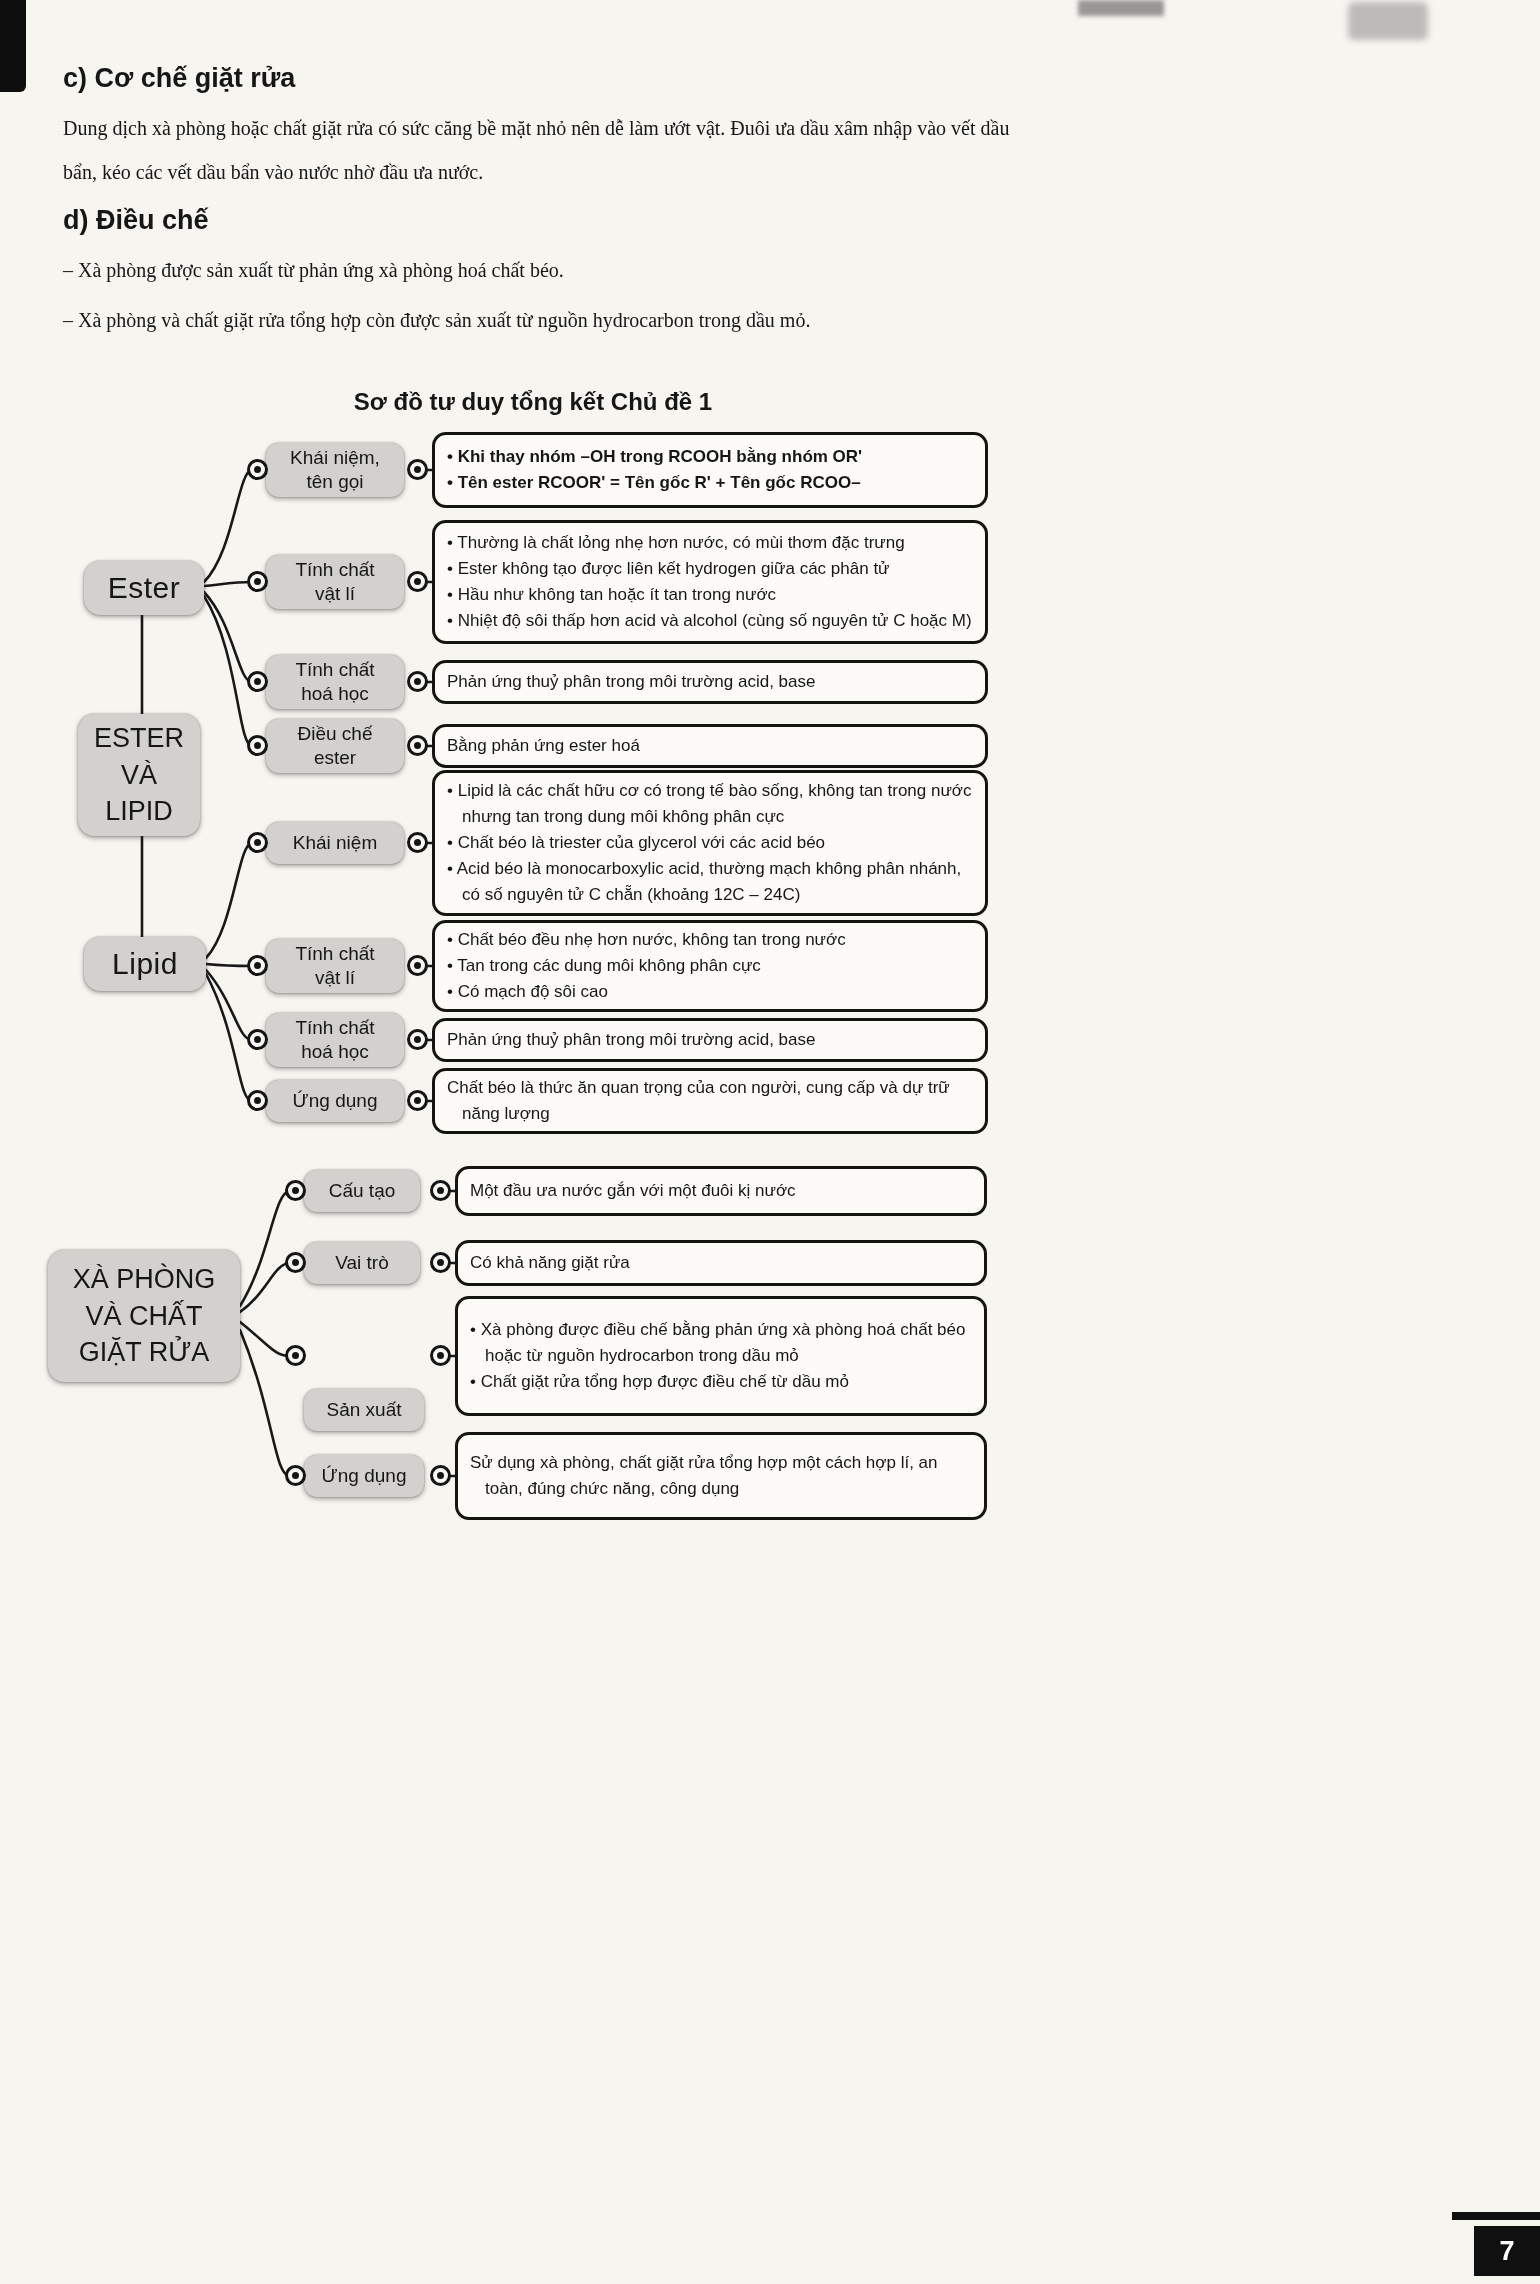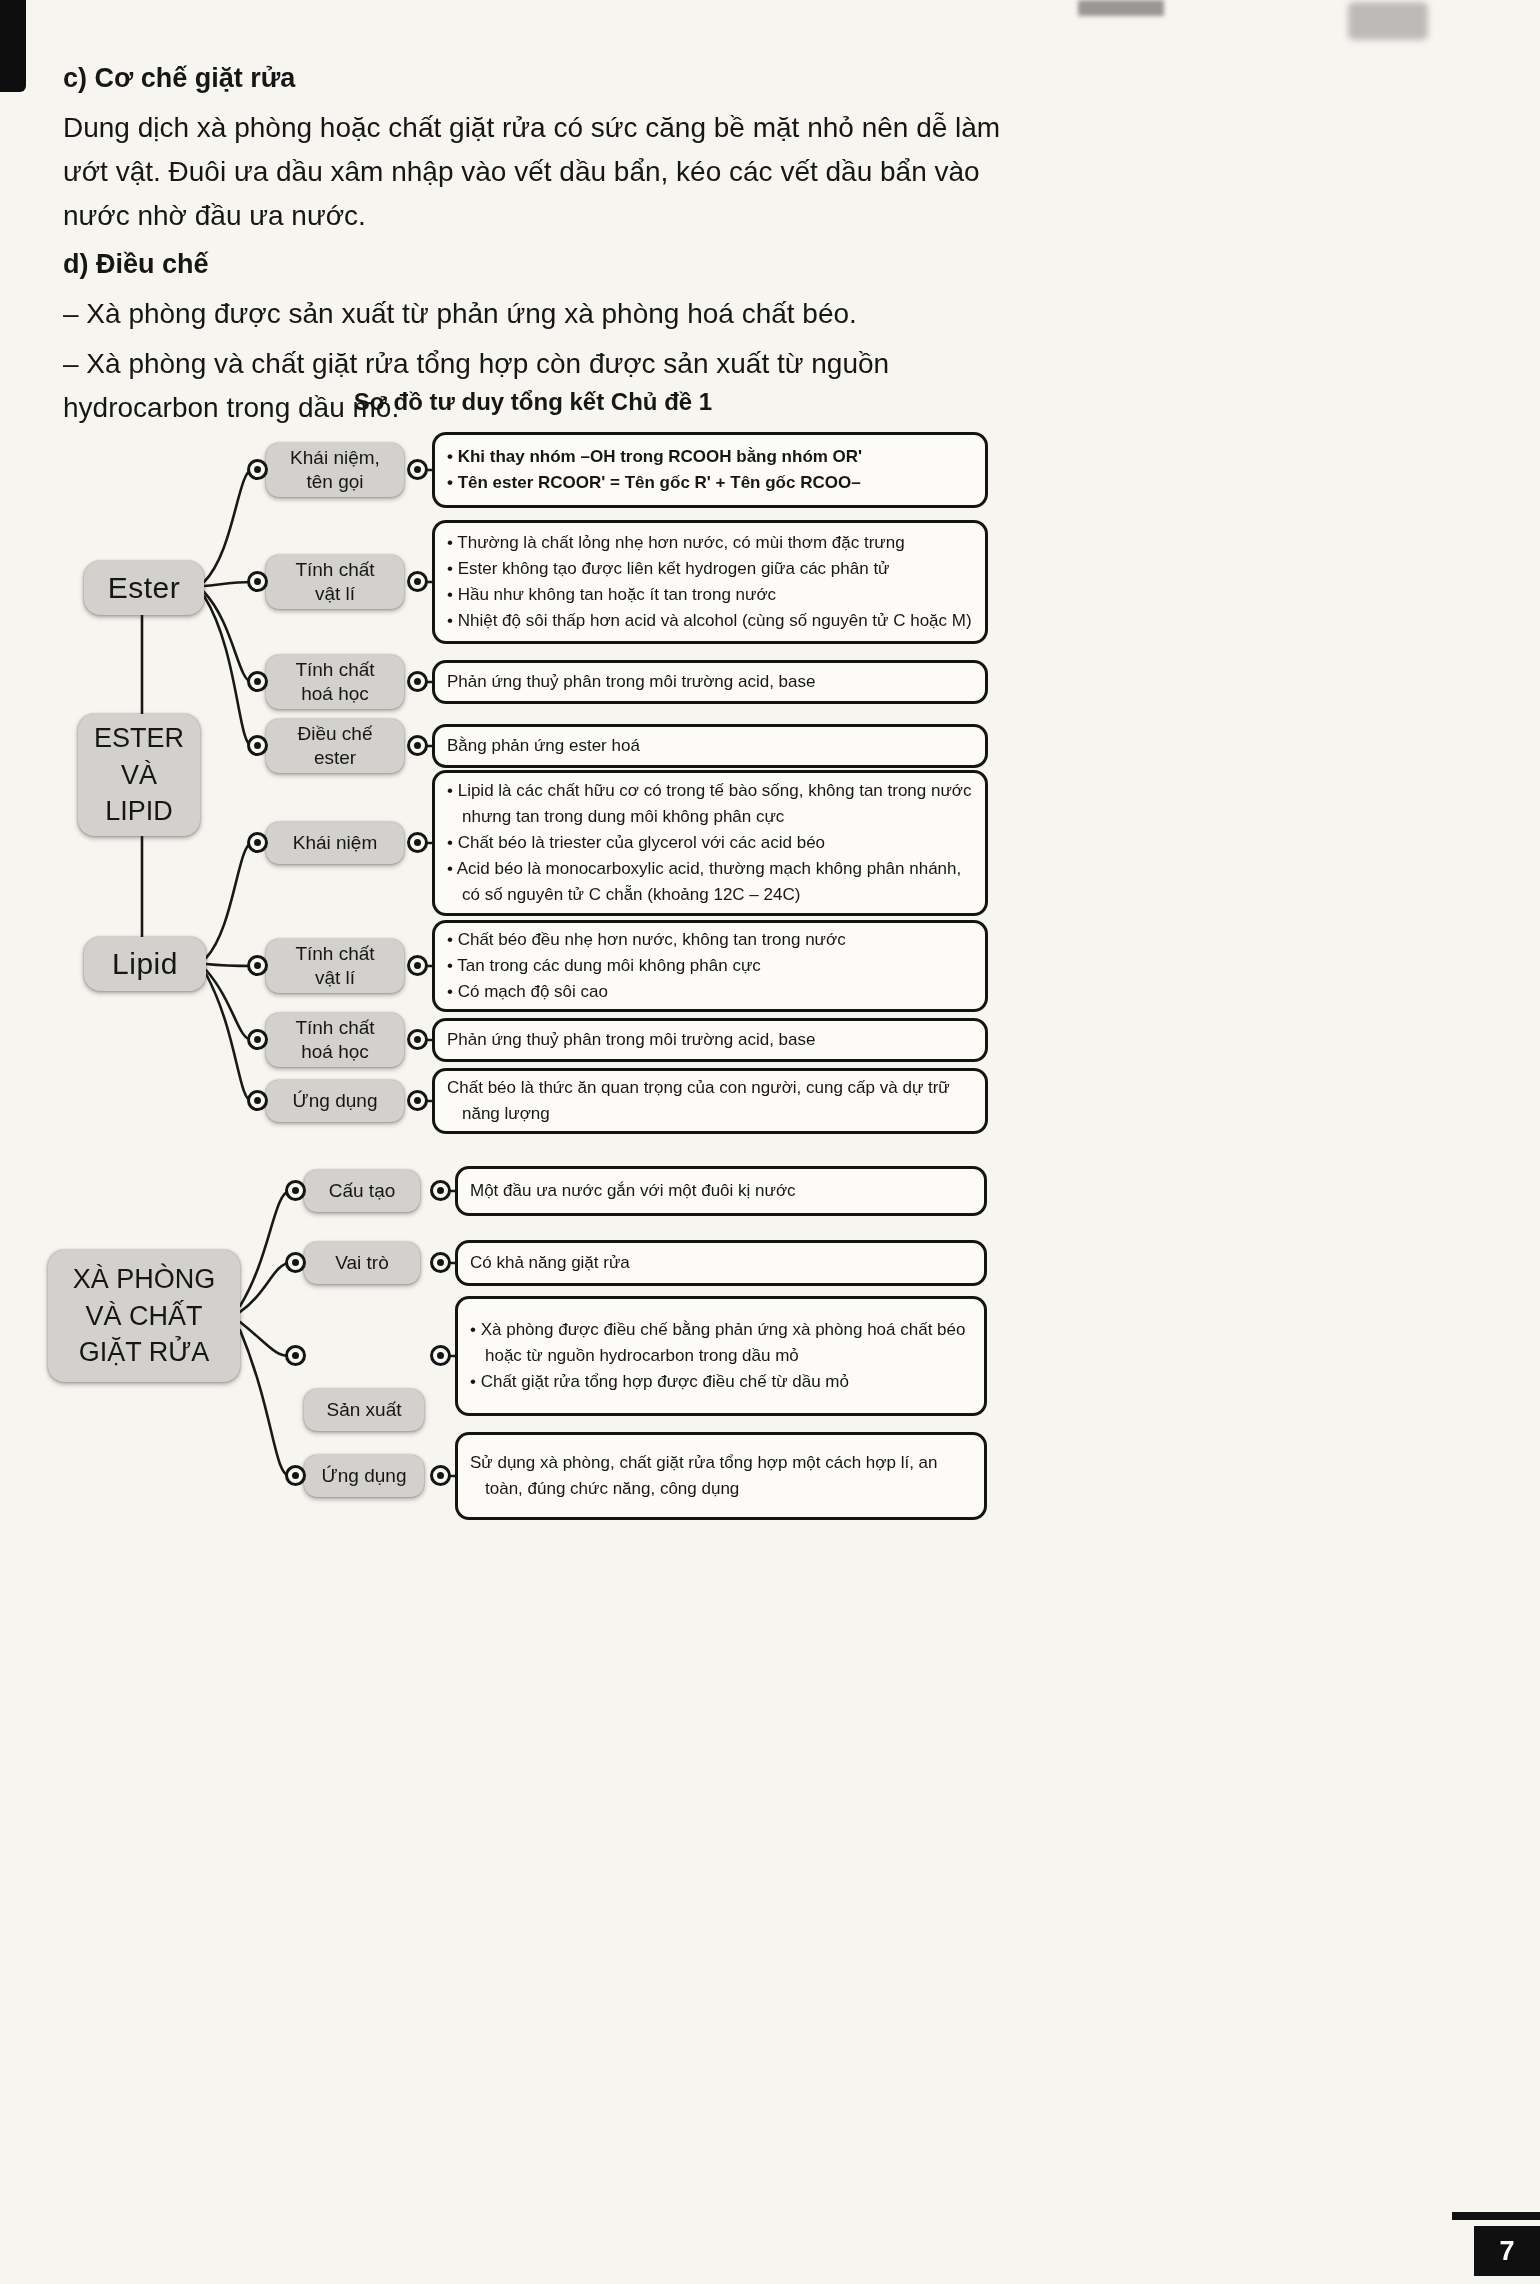--- a/index.html
+++ b/index.html
@@ -8,21 +8,21 @@
     width:1540px;height:2284px;
     margin:0 auto;
     background:#f7f5f0;
     font-family:"Liberation Sans", sans-serif;
     color:#161616;
     overflow:hidden;
   }
   
   .toptext{position:absolute;left:63px;top:62px;width:958px;}
   .h-bold{font-size:27px;font-weight:bold;line-height:1.25;margin:0 0 10px 0;}
-  .para{font-size:28px;line-height:44px;margin:0 0 10px 0;}
+  .para{font-size:20px;line-height:44px;margin:0 0 10px 0;font-family:Liberation Serif, serif;}
   .para.tight{margin:0 0 6px 0;}
   .diagram-title{
     position:absolute;top:388px;left:63px;width:940px;
     text-align:center;font-weight:bold;font-size:24px;
   }
   
   .wires{position:absolute;left:0;top:0;width:1540px;height:2284px;pointer-events:none;}
   .wires path{stroke:#181818;stroke-width:2.6;fill:none;stroke-linecap:round;}
   .pill{
     position:absolute;

